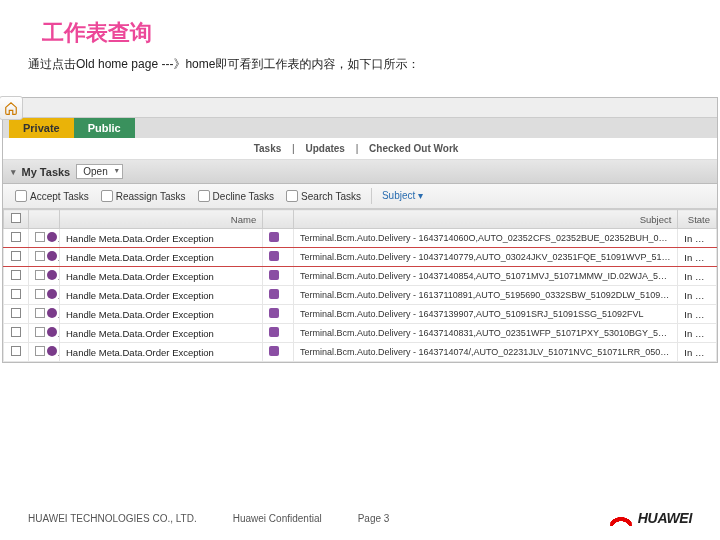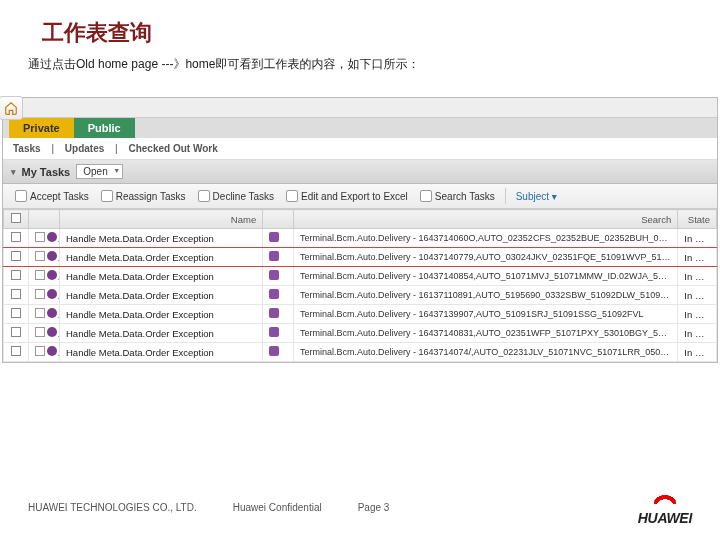--- a/index.html
+++ b/index.html
@@ -2,21 +2,21 @@
 <html><head>
 <meta charset="utf-8">
 <style>
   * { box-sizing: border-box; }
   body {
     margin: 0; padding: 0; width: 720px; height: 540px;
     background: #fff; font-family: Arial, "Microsoft YaHei", sans-serif;
     font-size: 10px; color: #333; position: relative; overflow: hidden;
   }
   .slide-title {
-    color: #7f1d1d; font-size: 22px; font-weight: bold;
+    color: #ec4899; font-size: 22px; font-weight: bold;
     padding: 18px 0 6px 42px;
   }
   .slide-desc {
     color: #222; font-size: 12px; padding: 2px 0 10px 28px;
   }
   .app {
     margin: 14px 2px 0 2px;
     border: 1px solid #bbb;
     position: relative;
   }
@@ -38,40 +38,41 @@
   }
   .tab {
     padding: 4px 14px; font-size: 11px; font-weight: bold;
   }
   .tab.active { background: #eab308; color: #333; }
   .tab.inactive { background: #3a915d; color: #fff; }
   .substrip {
     background: #fff; padding: 5px 10px;
     font-size: 10px; color: #555;
     border-bottom: 1px solid #ddd;
+    text-align: center;
   }
   .substrip span { margin-right: 8px; }
   .substrip .bold { font-weight: bold; }
   .section-hdr {
     background: linear-gradient(#e7e7e7,#d4d4d4);
     padding: 4px 8px; font-size: 11px; font-weight: bold; color: #333;
     border-bottom: 1px solid #bbb;
     display: flex; align-items: center; gap: 6px;
   }
   .section-hdr .caret { color: #666; font-size: 9px; }
   .status-dd {
     display:inline-block; border:1px solid #aaa; background:#fff;
     font-weight:normal; font-size:10px; padding:1px 14px 1px 6px;
     position:relative;
   }
   .status-dd::after {
     content:"▾"; position:absolute; right:3px; top:1px; font-size:8px; color:#666;
   }
   .toolbar {
-    display: flex; align-items: flex-end;
+    display: flex; align-items: flex-start;
     background: linear-gradient(#f8f8f8,#ececec);
     border-bottom: 1px solid #ccc;
     font-size: 10px; color: #333;
     padding: 4px 6px;
   }
   .tbtn {
     display: flex; align-items: center; gap: 3px;
     padding: 2px 6px;
   }
   .tbtn .mini { width:12px;height:12px;border:1px solid #999; background:#fff; border-radius:2px; display:inline-block;}
@@ -101,21 +102,20 @@
   .footer {
     position: absolute; left: 0; right: 0; bottom: 14px;
     display: flex; align-items: center; justify-content: space-between;
     padding: 0 28px; font-size: 10px; color: #555;
   }
   .footer .grp { display:flex; align-items:center; gap:36px;}
   .logo {
     display: flex; align-items: center; gap: 6px;
     font-weight: bold; color: #222; font-size: 14px; font-style: italic;
     letter-spacing: -0.3px;
-    flex-direction: column;
   }
   .logo-mark {
     width: 22px; height: 16px;
     background:
       radial-gradient(circle at 50% 130%, transparent 40%, #e60000 41%, #e60000 58%, transparent 59%) ;
     border-radius: 50% 50% 0 0 / 100% 100% 0 0;
   }
 </style>
 </head>
 <body>
@@ -155,43 +155,39 @@
         <span class="mini"></span>
         <span>Accept Tasks</span>
       </div>
     <div class="tbtn">
         <span class="mini"></span>
         <span>Reassign Tasks</span>
       </div>
     <div class="tbtn">
         <span class="mini"></span>
         <span>Decline Tasks</span>
-      </div>
-    <div class="tbtn">
-        <span class="mini"></span>
-        <span>Edit and Export to Excel</span>
       </div>
     <div class="tbtn">
         <span class="mini"></span>
         <span>Search Tasks</span>
       </div>
     <div class="tdiv"></div>
     <div class="tbtn" style="color:#2a6db0">
         <span>Subject ▾</span>
       </div>
   </div>
 
   <table class="tbl">
     <thead>
       <tr>
         <th class="chk"><span class="chkbox"></span></th>
         <th class="ico"></th>
         <th>Name</th>
         <th class="ico"></th>
-        <th>Search</th>
+        <th>Subject</th>
         <th>State</th>
       </tr>
     </thead>
     <tbody id="tbody">
         <tr class="err">
           <td class="chk"><span class="chkbox"></span></td>
           <td class="ico"><span class="row-ico">
               <span class="pg"></span>
               <span class="pg2"></span>
             </span></td>

